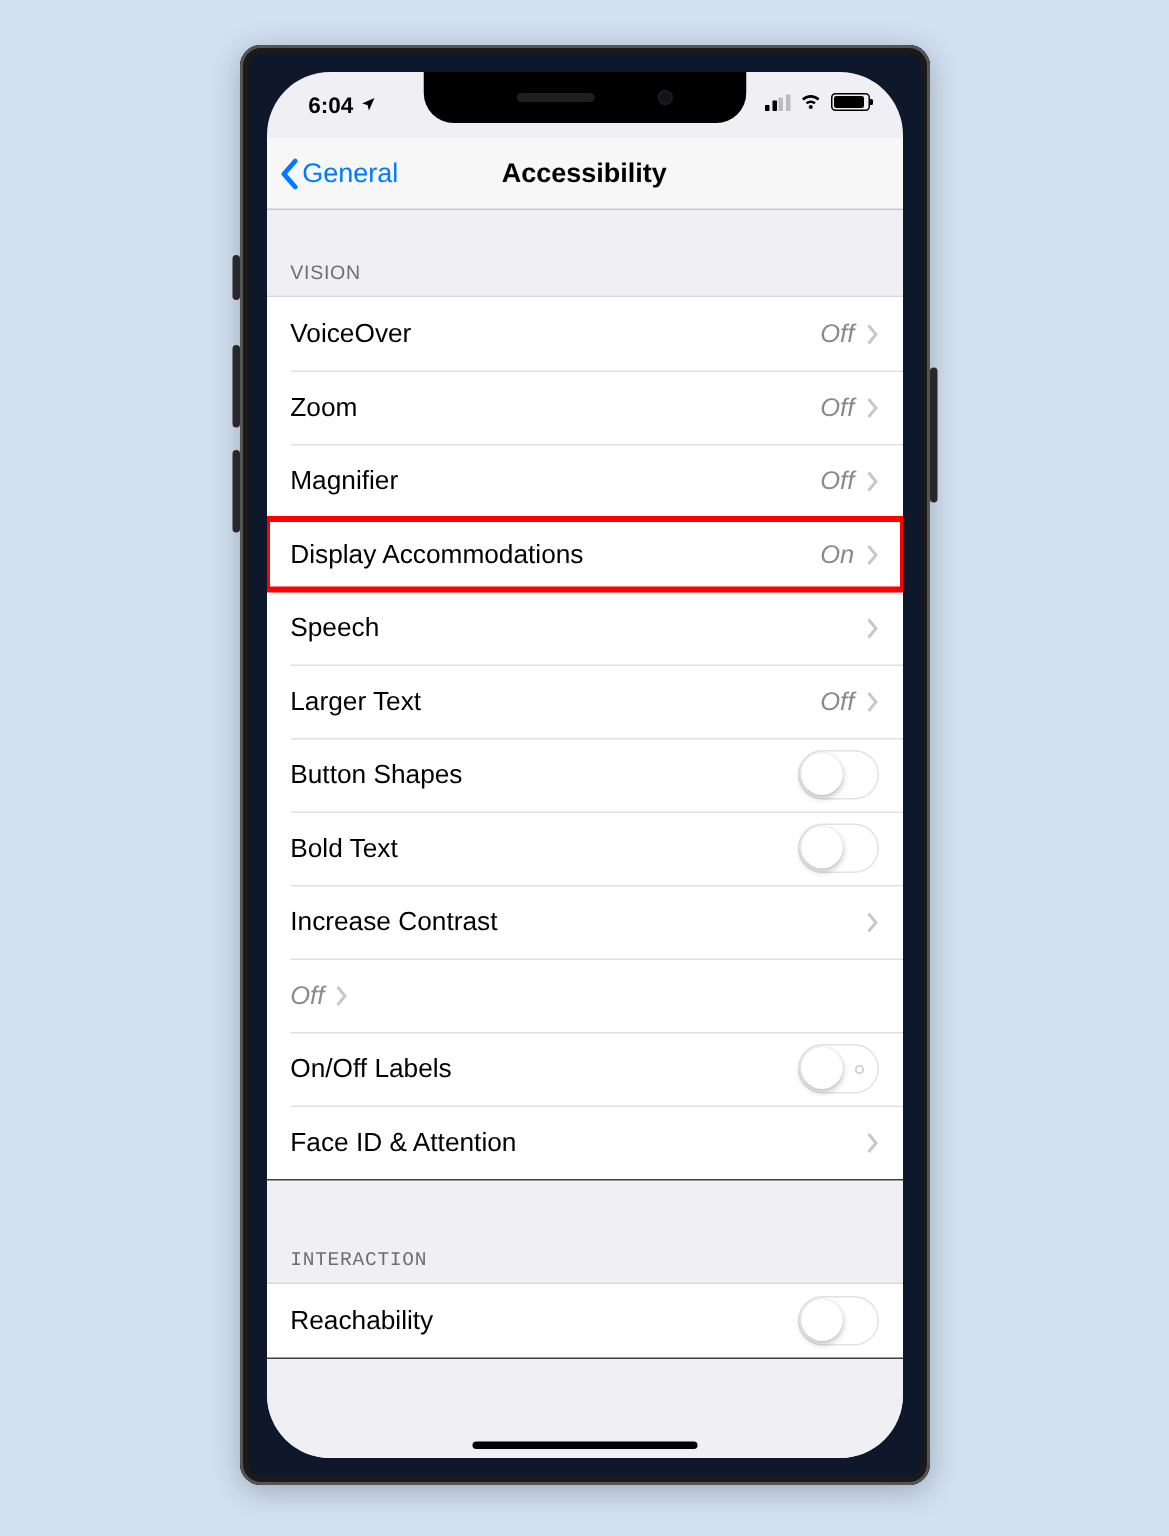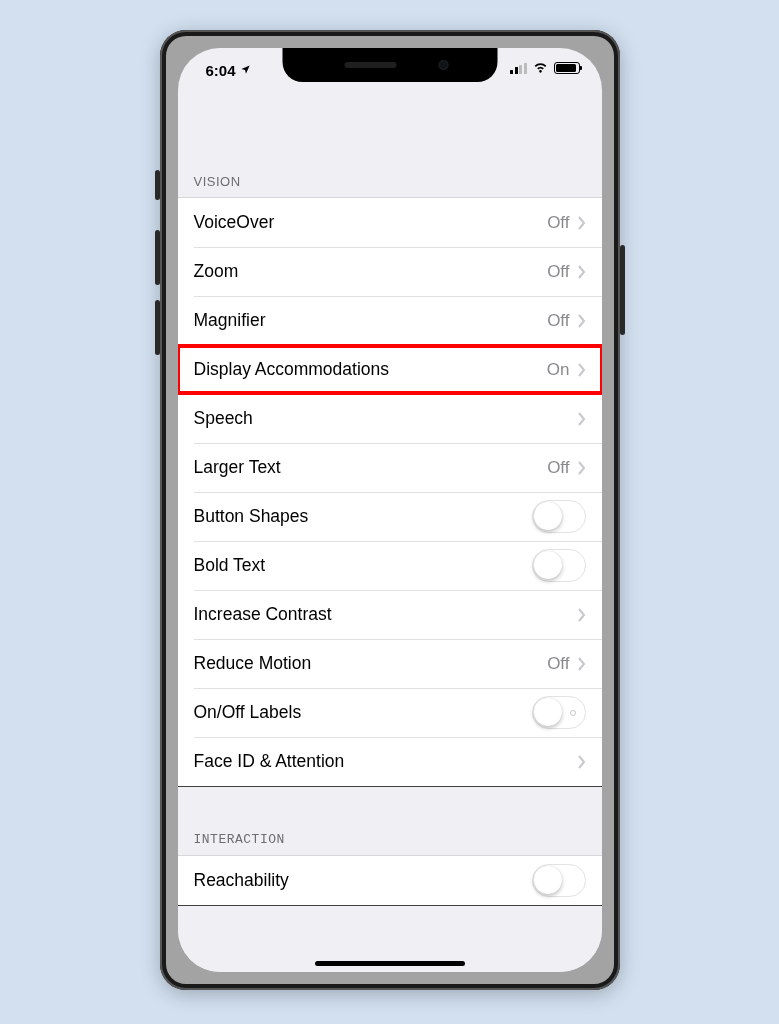--- a/index.html
+++ b/index.html
@@ -14,22 +14,22 @@
       position: absolute;
       left: 50%;
       top: 30px;
       transform: translateX(-50%);
       width: 460px;
       height: 960px;
     }
     .phone-body {
       position: absolute;
       inset: 0;
-      background: #a3a3a3;
-      border-radius: 26px;
+      background: #0f172a;
+      border-radius: 14px;
       box-shadow:
         inset 0 0 0 2px #555,
         inset 0 0 0 6px #1a1a1a,
         0 4px 20px rgba(0,0,0,0.25);
     }
     .side-btn {
       position: absolute;
       background: #2d2d2d;
       border-radius: 3px;
     }
@@ -219,21 +219,21 @@
       right:0;
       top:0;
       height:1px;
       background:#e0e0e2;
     }
     .list {
       border-top: 1px solid #d7d7d9;
       border-bottom: 1px solid #404040;
     }
     .row .label { flex: 1; }
-    .row .value { color:#8a8a8e; margin-right: 8px; font-size: 17px; }
+    .row .value { color:#8a8a8e; margin-right: 8px; font-size: 17px; font-style: italic; }
     .chevron {
       color: #c7c7cc;
     }
     .chevron svg { display:block; }
 
     .toggle {
       width: 54px;
       height: 33px;
       border-radius: 17px;
       background: #fff;
@@ -332,20 +332,31 @@
             <svg width="17" height="12" viewBox="0 0 20 14" fill="#000">
               <path d="M10 12.5a1.6 1.6 0 100-3.2 1.6 1.6 0 000 3.2zM6 7.3a6 6 0 018 0l-1.4 1.5a4 4 0 00-5.2 0L6 7.3zM3.1 4.3a10 10 0 0113.8 0l-1.4 1.5a8 8 0 00-11 0L3.1 4.3z"></path>
             </svg>
           </span>
           <span class="battery">
               <span class="fill"></span>
             </span>
         </div>
       </div>
 
+      <div class="nav">
+        <div class="nav-back">
+          <span class="back-chevron">
+            <svg width="13" height="22" viewBox="0 0 12 20" fill="none" stroke="#007aff" stroke-width="3" stroke-linecap="round" stroke-linejoin="round">
+                <path d="M10 2L3 10l7 8"></path>
+              </svg>
+          </span>
+          <span>General</span>
+        </div>
+        <div class="nav-title">Accessibility</div>
+      </div>
 
       <div class="content">
 
         <div class="section-header">VISION</div>
 
         <div class="list">
 
           <div class="row">
             <span class="label">VoiceOver</span>
             <span class="value">Off</span>
@@ -422,21 +433,20 @@
           <div class="row">
             <span class="label">Increase Contrast</span>
             <span class="chevron">
                 <svg width="8" height="14" viewBox="0 0 8 14" fill="none" stroke="#c7c7cc" stroke-width="2">
                   <path d="M1 1l5 6-5 6"></path>
                 </svg>
               </span>
           </div>
 
           <div class="row">
-            <span class="label">Reduce Motion</span>
             <span class="value">Off</span>
             <span class="chevron">
                 <svg width="8" height="14" viewBox="0 0 8 14" fill="none" stroke="#c7c7cc" stroke-width="2">
                   <path d="M1 1l5 6-5 6"></path>
                 </svg>
               </span>
           </div>
 
           <div class="row">
             <span class="label">On/Off Labels</span>

